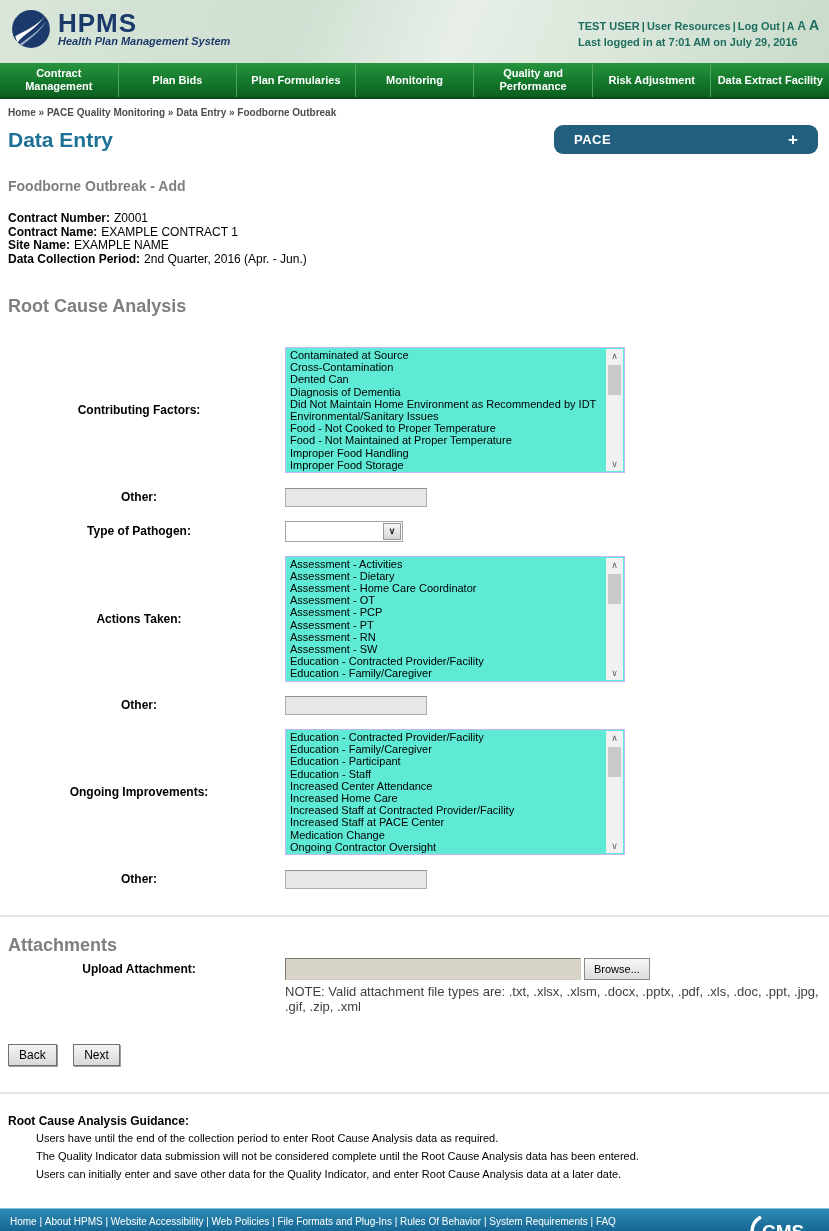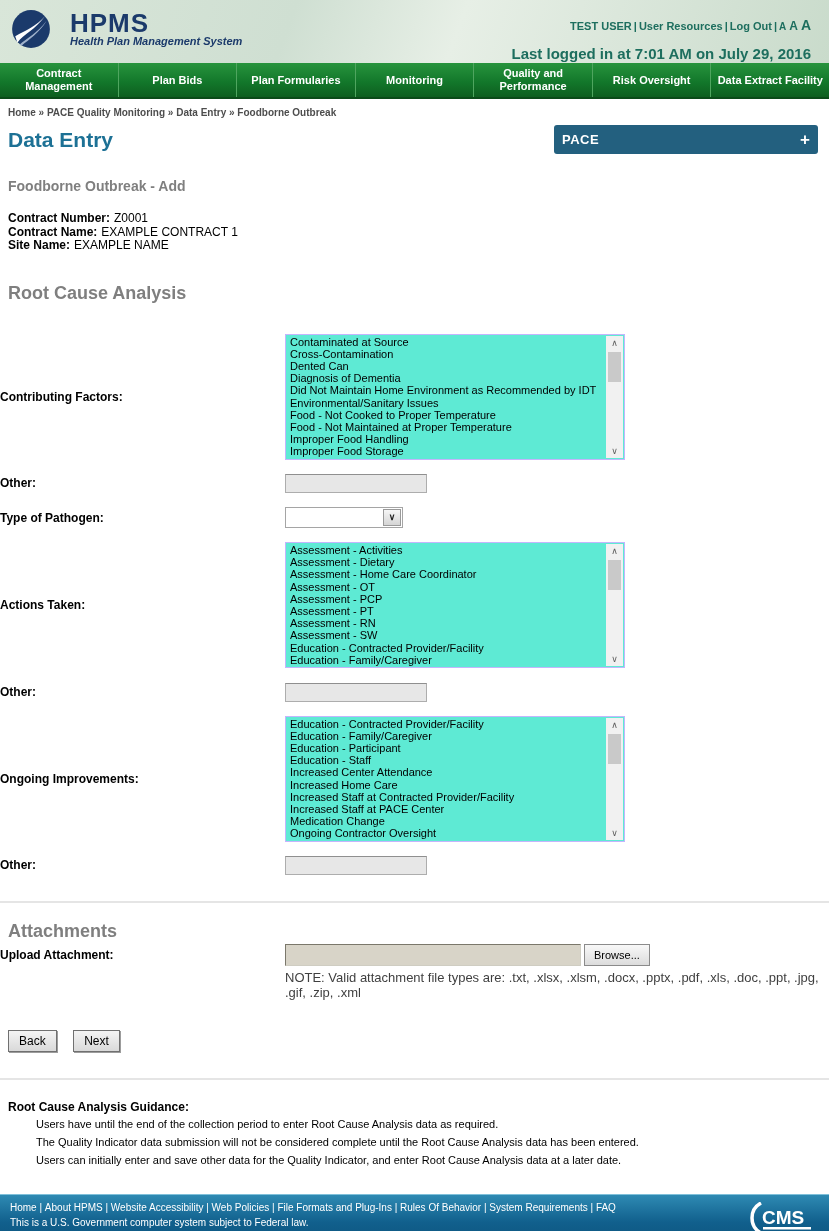--- a/index.html
+++ b/index.html
@@ -2,64 +2,64 @@
 <html><head>
 <meta charset="utf-8">
 <style>
   * { margin:0; padding:0; box-sizing:border-box; }
   html,body { width:829px; height:1231px; overflow:hidden; background:#fff;
               font-family:"Liberation Sans", sans-serif; color:#000; }
 
   
   .header { height:63px; position:relative;
             background:linear-gradient(110deg,#d9e6d9 0%,#cfdfd2 35%,#e7efe6 55%,#c9dbcb 100%); }
-  .logo { position:absolute; left:10px; top:8px; display:flex; align-items:center;gap:12px; }
+  .logo { position:absolute; left:10px; top:8px; display:flex; align-items:center; }
   .logo-icon { width:42px; height:42px; margin-right:6px; }
   .logo-text-acronym { font-size:26px; font-weight:bold; color:#1b3a6b; line-height:24px; letter-spacing:1px; }
   .logo-tagline { font-size:11px; font-weight:bold; font-style:italic; color:#1b3a6b; }
-  .user-bar { position:absolute; right:18px; top:17px; text-align:right;
+  .user-bar { position:absolute; right:10px; top:17px; 
               color:#1d6e5e; font-size:11px; font-weight:bold; }
   .user-bar .seg::after { content:"|"; margin:0 2px; }
   .user-bar .fontsize-a { cursor:pointer; }
   .fa1{font-size:10px;} .fa2{font-size:12px; margin-left:3px;} .fa3{font-size:14px; margin-left:3px;}
-  .last-login { margin-top:12px; font-size:15px; }
+  .last-login { margin-top:3px; font-size:11px; }
 
   
   .nav { display:flex; height:36px; background:linear-gradient(#27943d,#13782b 55%,#0d5e1f);
          border-bottom:2px solid #0a4a18; }
   .nav-item { flex:1; display:flex; align-items:center; justify-content:center; text-align:center;
               color:#fff; font-size:11px; font-weight:bold; line-height:1.15; padding:2px 6px;
               border-right:1px solid #4fa55f; cursor:pointer; }
   .nav-item:last-child { border-right:none; }
 
   
   .breadcrumb { padding:8px 8px 0 8px; font-size:10px; font-weight:bold; color:#4d4d4d; }
   .crumb { cursor:pointer; }
   .crumb::after { content:"\00a0\00bb\00a0"; color:#4d4d4d; }
   .crumb-current { }
   .title-row { position:relative; margin:10px 8px 0 8px; height:32px; }
   .page-title { font-size:21px; font-weight:bold; color:#1d7195; }
   .context-pill { position:absolute; right:3px; top:-3px; width:264px; height:29px;
-                  background:#23607f; border-radius:3px; color:#fff; display:flex;
-                  align-items:center; padding:0 8px; cursor:pointer; }
+                  background:#23607f; border-radius:9px; color:#fff; display:flex;
+                  align-items:center; padding:0 20px; cursor:pointer; }
   .context-pill .pill-label { font-size:13px; font-weight:bold; letter-spacing:0.5px; flex:1; }
   .context-pill .pill-plus { font-size:17px; font-weight:bold; }
   .subtitle { margin:18px 8px 0 8px; font-size:14px; font-weight:bold; color:#7f7f7f; }
 
   
   .contract-info { margin:18px 8px 0 8px; font-size:12px; }
   .ci-row { line-height:13.5px; }
   .ci-label { font-weight:bold; margin-right:4px; }
 
   .section-heading { margin:30px 8px 0 8px; font-size:18px; font-weight:bold; color:#7f7f7f; }
 
   
   .form { margin-top:30px; }
   .form-row { display:flex; align-items:center; margin-bottom:14px; }
-  .form-label { width:278px; text-align:left; font-size:12px; font-weight:bold; flex:none; }
+  .form-label { width:278px; text-align:center; font-size:12px; font-weight:bold; flex:none; }
   .form-control { margin-left:7px; }
 
   .listbox { position:relative; width:340px; height:126px; background:#5eead4;
              border:1px solid #c4b5fd; overflow:hidden; padding:1px 19px 1px 0; }
   .listbox-options { height:100%; overflow:hidden; }
   .lb-option { font-size:11px; line-height:12.2px; padding-left:4px; white-space:nowrap; cursor:pointer; }
   .scrollbar { position:absolute; top:1px; right:1px; bottom:1px; width:17px; background:#f1f1f1; }
   .sb-arrow { position:absolute; left:0; width:17px; height:14px; color:#606060; font-size:9px;
               text-align:center; line-height:14px; cursor:pointer; }
   .sb-up { top:0; } .sb-down { bottom:0; }
@@ -134,21 +134,21 @@
     <div class="nav-item">Contract Management</div>
 
     <div class="nav-item">Plan Bids</div>
 
     <div class="nav-item">Plan Formularies</div>
 
     <div class="nav-item">Monitoring</div>
 
     <div class="nav-item">Quality and Performance</div>
 
-    <div class="nav-item">Risk Oversight</div>
+    <div class="nav-item">Risk Adjustment</div>
 
     <div class="nav-item">Data Extract Facility</div>
   </div>
 
 <div class="breadcrumb">
   <span style="display:inline;">
     
   <span class="crumb">Home</span><span class="crumb">PACE Quality Monitoring</span><span class="crumb">Data Entry</span></span><span class="crumb-current">Foodborne Outbreak</span>
 </div>
 
@@ -169,20 +169,23 @@
     </div>
 
     <div class="ci-row">
       <span class="ci-label">Contract Name:</span><span>EXAMPLE CONTRACT 1</span>
     </div>
 
     <div class="ci-row">
       <span class="ci-label">Site Name:</span><span>EXAMPLE NAME</span>
     </div>
 
+    <div class="ci-row">
+      <span class="ci-label">Data Collection Period:</span><span>2nd Quarter, 2016 (Apr. - Jun.)</span>
+    </div>
   </div>
 
 <div class="section-heading">Root Cause Analysis</div>
 
 <div class="form">
 
   <div class="form-row">
     <div class="form-label">Contributing Factors:</div>
     <div class="form-control">
       <div class="listbox">

